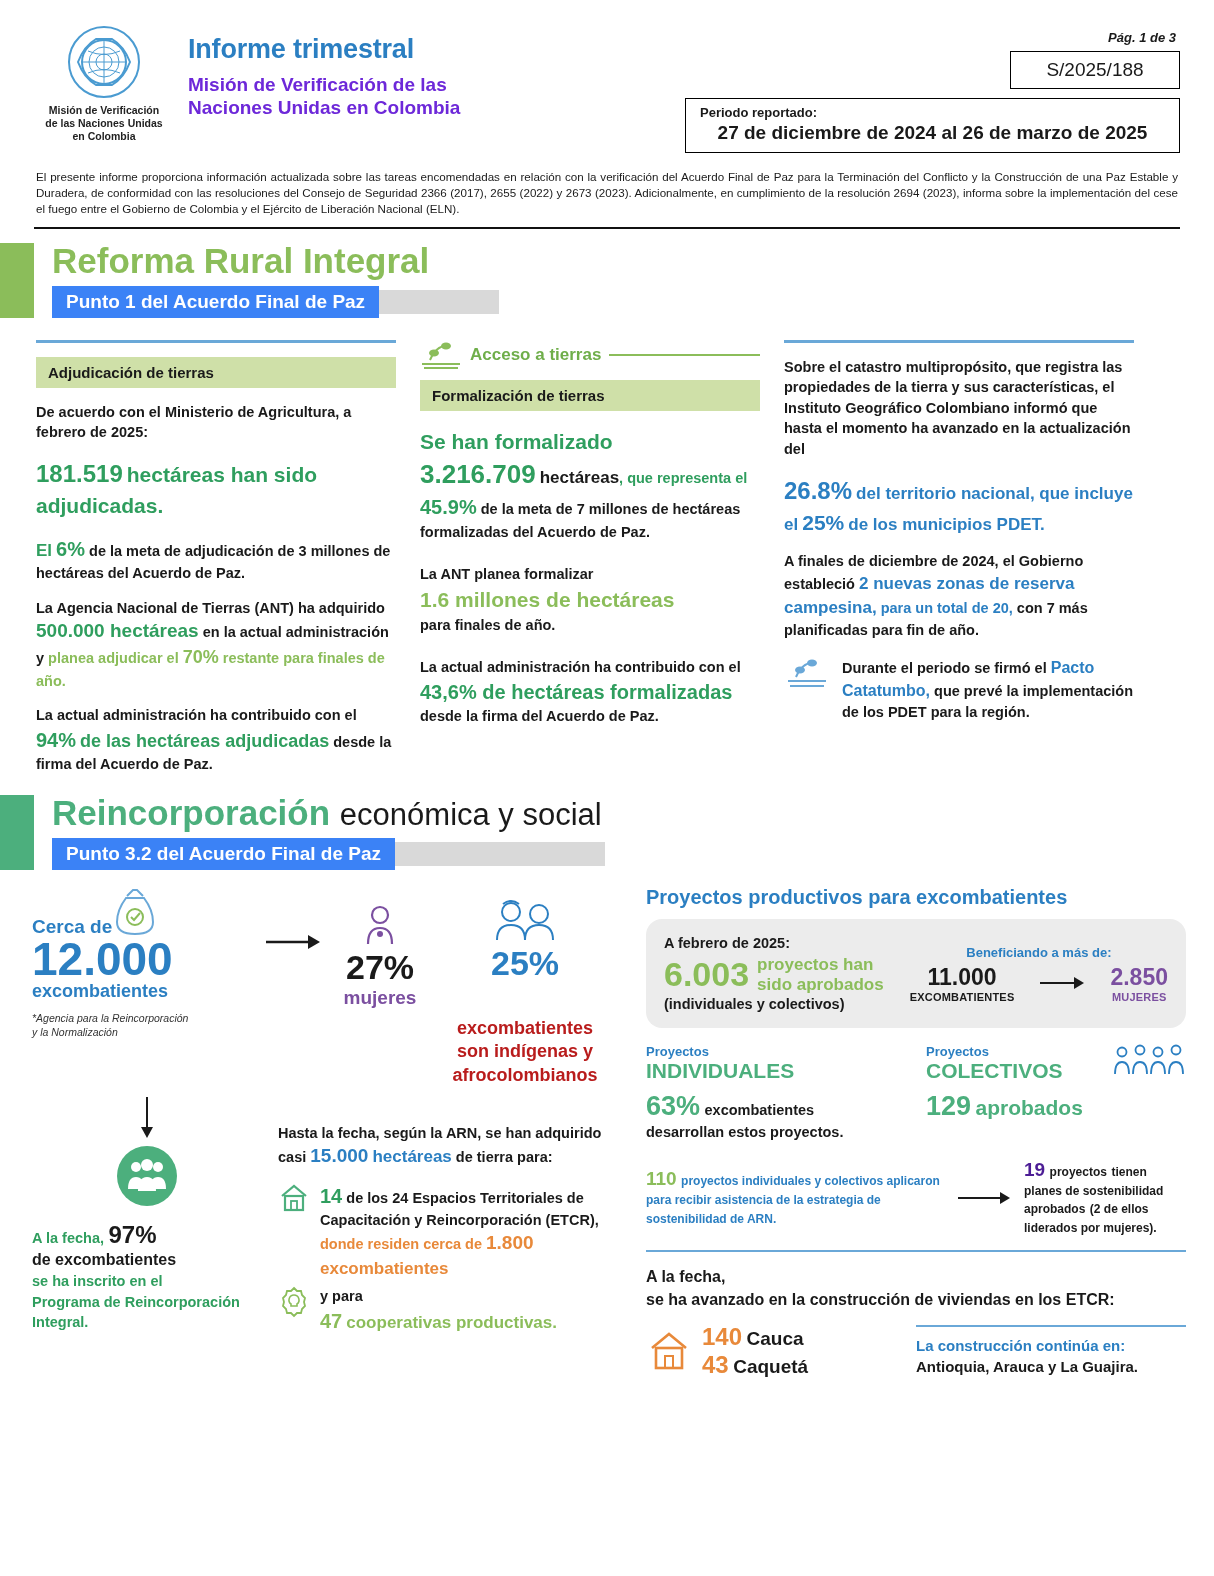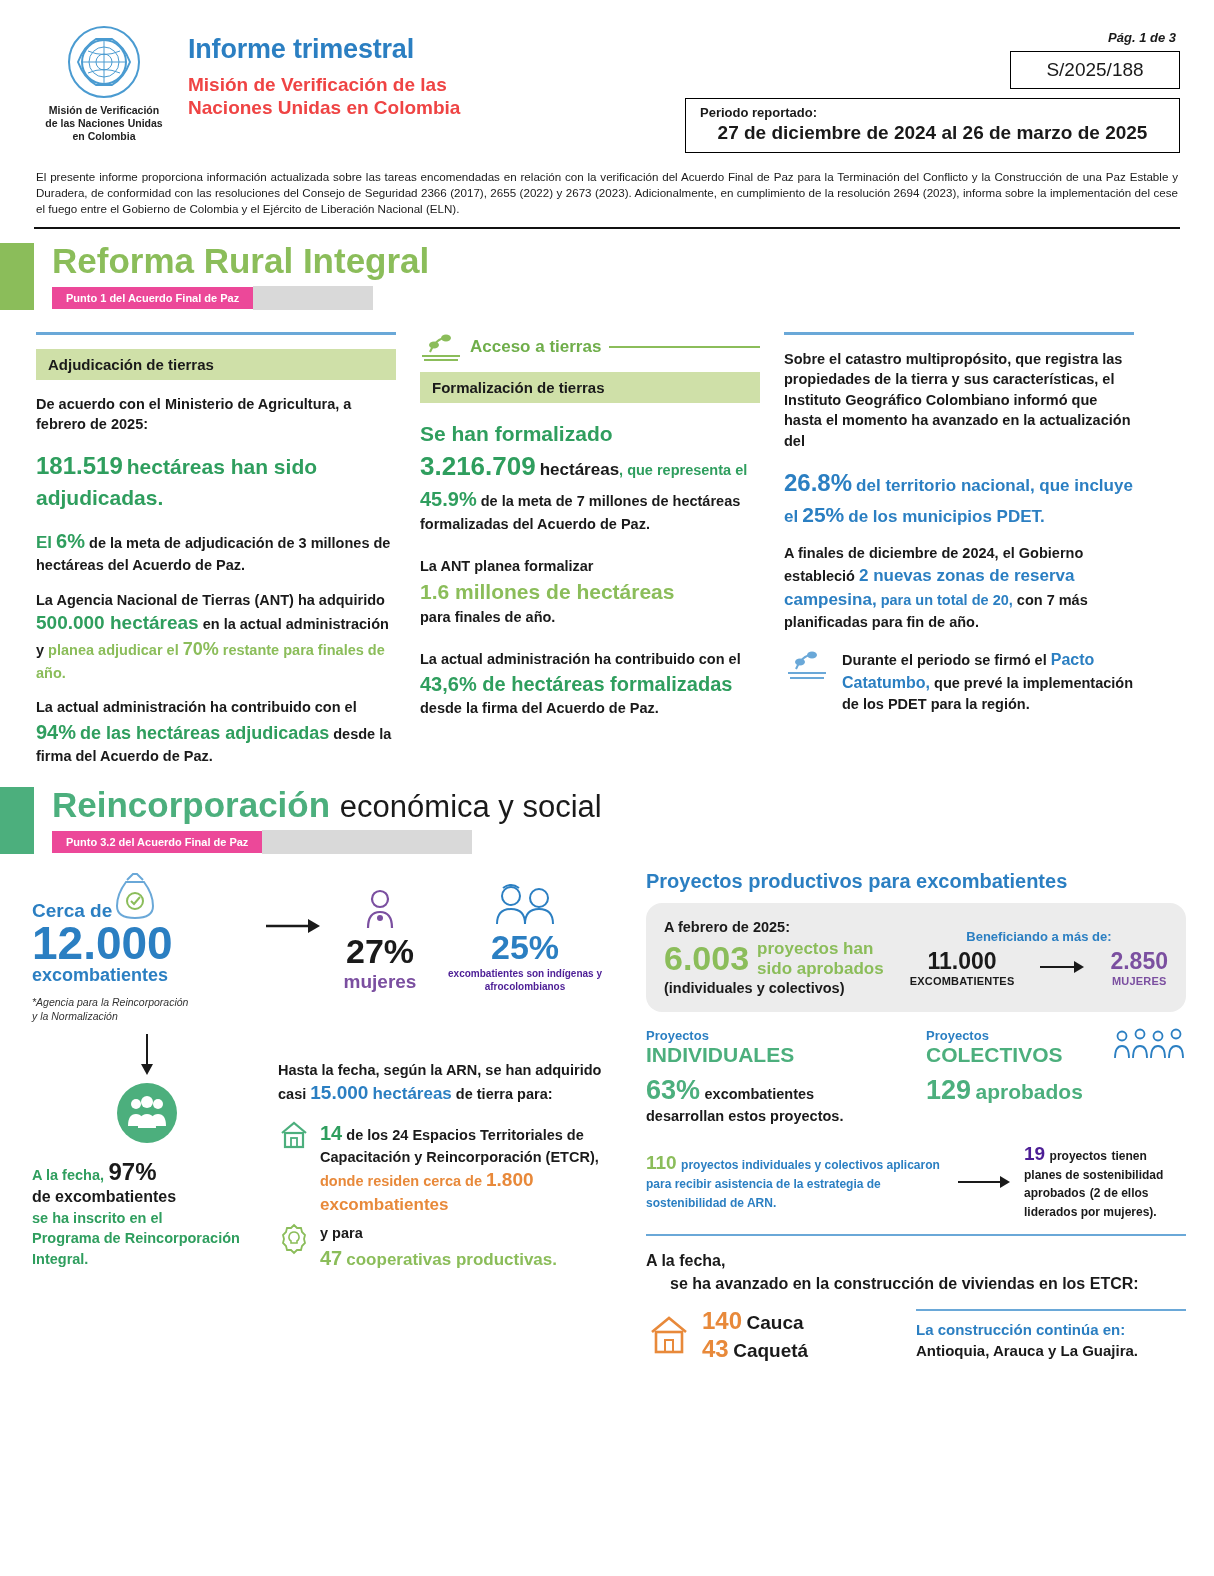--- a/index.html
+++ b/index.html
@@ -14,21 +14,21 @@
   }
   .page { position:relative; width:1214px; height:1576px; }
 
   
   .header { display:flex; align-items:flex-start; padding:26px 34px 6px 34px; }
   .un-logo { width:140px; text-align:center; flex:0 0 140px; }
   .un-emblem { width:72px; height:72px; margin:0 auto; border-radius:50%; border:2px solid #4a9bd1; display:flex; align-items:center; justify-content:center; }
   .un-cap { font-size:10.5px; font-weight:bold; color:#222; line-height:1.25; margin-top:6px; }
   .title-block { flex:0 0 460px; padding-left:14px; padding-top:8px; }
   .title-main { font-size:27px; font-weight:bold; color:#2b7fc2; line-height:1.12; letter-spacing:-0.2px; }
-  .title-sub { font-size:19px; font-weight:bold; color:#ef4444; line-height:1.18; margin-top:10px; }
+  .title-sub { font-size:19px; font-weight:bold; color:#6d28d9; line-height:1.18; margin-top:10px; }
   .header-right { flex:1; padding-top:4px; display:flex; flex-direction:column; align-items:flex-end; }
   .pag { font-size:13px; font-style:italic; font-weight:bold; color:#1a1a1a; margin-bottom:6px; margin-right:4px;}
   .doc-code { border:1px solid #000; padding:7px 28px; font-size:19px; color:#1a1a1a; background:#fff; min-width:170px; text-align:center;}
   .period-box { border:1px solid #000; margin-top:9px; padding:6px 14px 8px 14px; text-align:center; width:495px;}
   .period-label { font-size:13px; font-weight:bold; color:#1a1a1a; text-align:left; }
   .period-value { font-size:19px; font-weight:bold; color:#1a1a1a; margin-top:2px; }
 
   .intro { padding:10px 36px 8px 36px; font-size:11.6px; line-height:1.38; color:#1a1a1a; text-align:justify;}
   .hr-thin { height:2px; background:#111; margin:2px 34px 0 34px; }
 
@@ -36,21 +36,21 @@
   .section-banner { display:flex; align-items:stretch; margin-top:14px; }
   .banner-bar { width:34px; }
   .banner-bar.green { background:#8bbd5a; }
   .banner-bar.teal  { background:#4caf7d; }
   .banner-body { flex:1; padding-left:18px; }
   .banner-title { font-size:35px; font-weight:bold; line-height:1.02; }
   .banner-title.green { color:#8bbd5a; }
   .banner-title.teal { color:#4caf7d; }
   .banner-title .light { font-weight:normal; color:#1a1a1a; font-size:31px;}
   .banner-sub-wrap { display:flex; align-items:center; margin-top:7px; }
-  .banner-sub { background:#ec4899; color:#fff; font-size:11px; font-weight:bold; padding:5px 14px; }
+  .banner-sub { background:#3b82f6; color:#fff; font-size:19px; font-weight:bold; padding:5px 14px; }
   .banner-sub-tail { background:#d9d9d9; height:24px; }
 
   
   .rural { display:flex; padding:22px 36px 0 36px; gap:24px; }
   .col1 { width:360px; }
   .col2 { width:340px; }
   .col3 { width:350px; }
   .rule-top { height:3px; background:#6aa8d8; margin-bottom:14px; }
   .acceso-head { display:flex; align-items:center; gap:8px; margin-bottom:10px; }
   .acceso-line { flex:1; height:2px; background:#8bbd5a; }
@@ -75,21 +75,21 @@
   .divider-v { width:2px; background:#c9c9c9; }
   .hr-blue { height:2px; background:#6aa8d8; margin:14px 0; }
 
   .cerca { color:#2b7fc2; font-size:19px; font-weight:bold; }
   .num12 { font-size:46px; font-weight:bold; color:#2b7fc2; line-height:0.95; }
   .excomb { font-size:18px; font-weight:bold; color:#2b7fc2; }
   .small-note { font-size:10.5px; font-style:italic; color:#333; line-height:1.3; margin-top:10px;}
   .pct27 { font-size:34px; font-weight:bold; color:#1a1a1a; }
   .muj { font-size:19px; font-weight:bold; color:#7b4fa0; }
   .pct25 { font-size:34px; font-weight:bold; color:#2b7fc2; }
-  .ind { font-size:10px; font-weight:bold; color:#4c1d95; line-height:1.3;}
+  .ind { font-size:18px; font-weight:bold; color:#b91c1c; line-height:1.3;margin-top:34px;}
   .txt-blk { font-size:14.5px; font-weight:bold; line-height:1.4; }
   .orange { color:#e8893a; }
   .teal2 { color:#2f9e5e; }
 
   .num6003 { font-size:34px; font-weight:bold; color:#8bbd5a; }
   .aprob { color:#8bbd5a; font-size:17px; font-weight:bold; line-height:1.15; }
   .benef { font-size:13px; font-weight:bold; color:#2b7fc2; }
   .n11 { font-size:23px; font-weight:bold; color:#1a1a1a; }
   .n2850 { font-size:23px; font-weight:bold; color:#7b4fa0; }
   .cap { font-size:11px; font-weight:bold; color:#1a1a1a; letter-spacing:0.2px;}
@@ -505,21 +505,21 @@
           <span class="tiny-dark">proyectos</span>
           <span class="tiny-dark">tienen planes de sostenibilidad aprobados</span>
           <span class="tiny-dark">(2 de ellos liderados por mujeres).</span>
         </div>
       </div>
 
       <div class="hr-blue"></div>
 
       <div>
         <div class="txt-blk" style="font-size:16px;">A la fecha,</div>
-        <div class="txt-blk" style="font-size:16px;margin-left:24px;">se ha avanzado en la construcción de viviendas en los ETCR:</div>
+        <div class="txt-blk" style="font-size:16px;">se ha avanzado en la construcción de viviendas en los ETCR:</div>
 
         <div style="display:flex; gap:20px; margin-top:12px; align-items:center;">
           <div style="display:flex; align-items:center; gap:10px; width:250px;">
             <span>
               <svg width="46" height="46" viewBox="0 0 46 46">
                 <path d="M6 20 L23 6 L40 20" fill="none" stroke="#e8893a" stroke-width="2.6"></path>
                 <rect x="10" y="20" width="26" height="20" fill="none" stroke="#e8893a" stroke-width="2.6"></rect>
                 <rect x="19" y="28" width="8" height="12" fill="none" stroke="#e8893a" stroke-width="2"></rect>
               </svg>
             </span>

